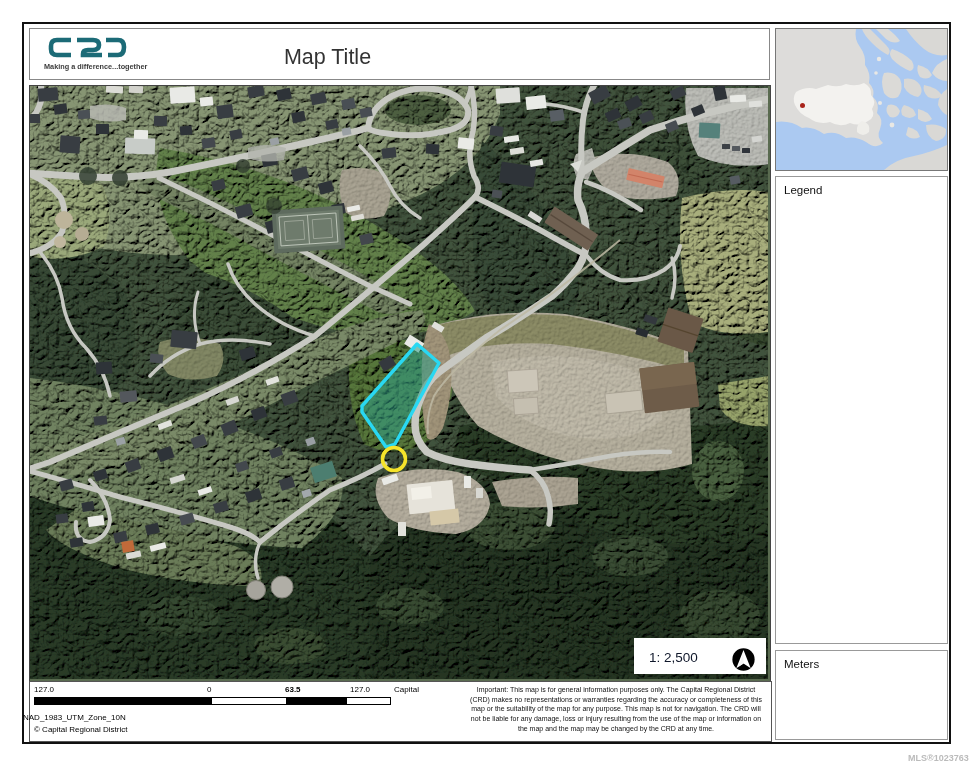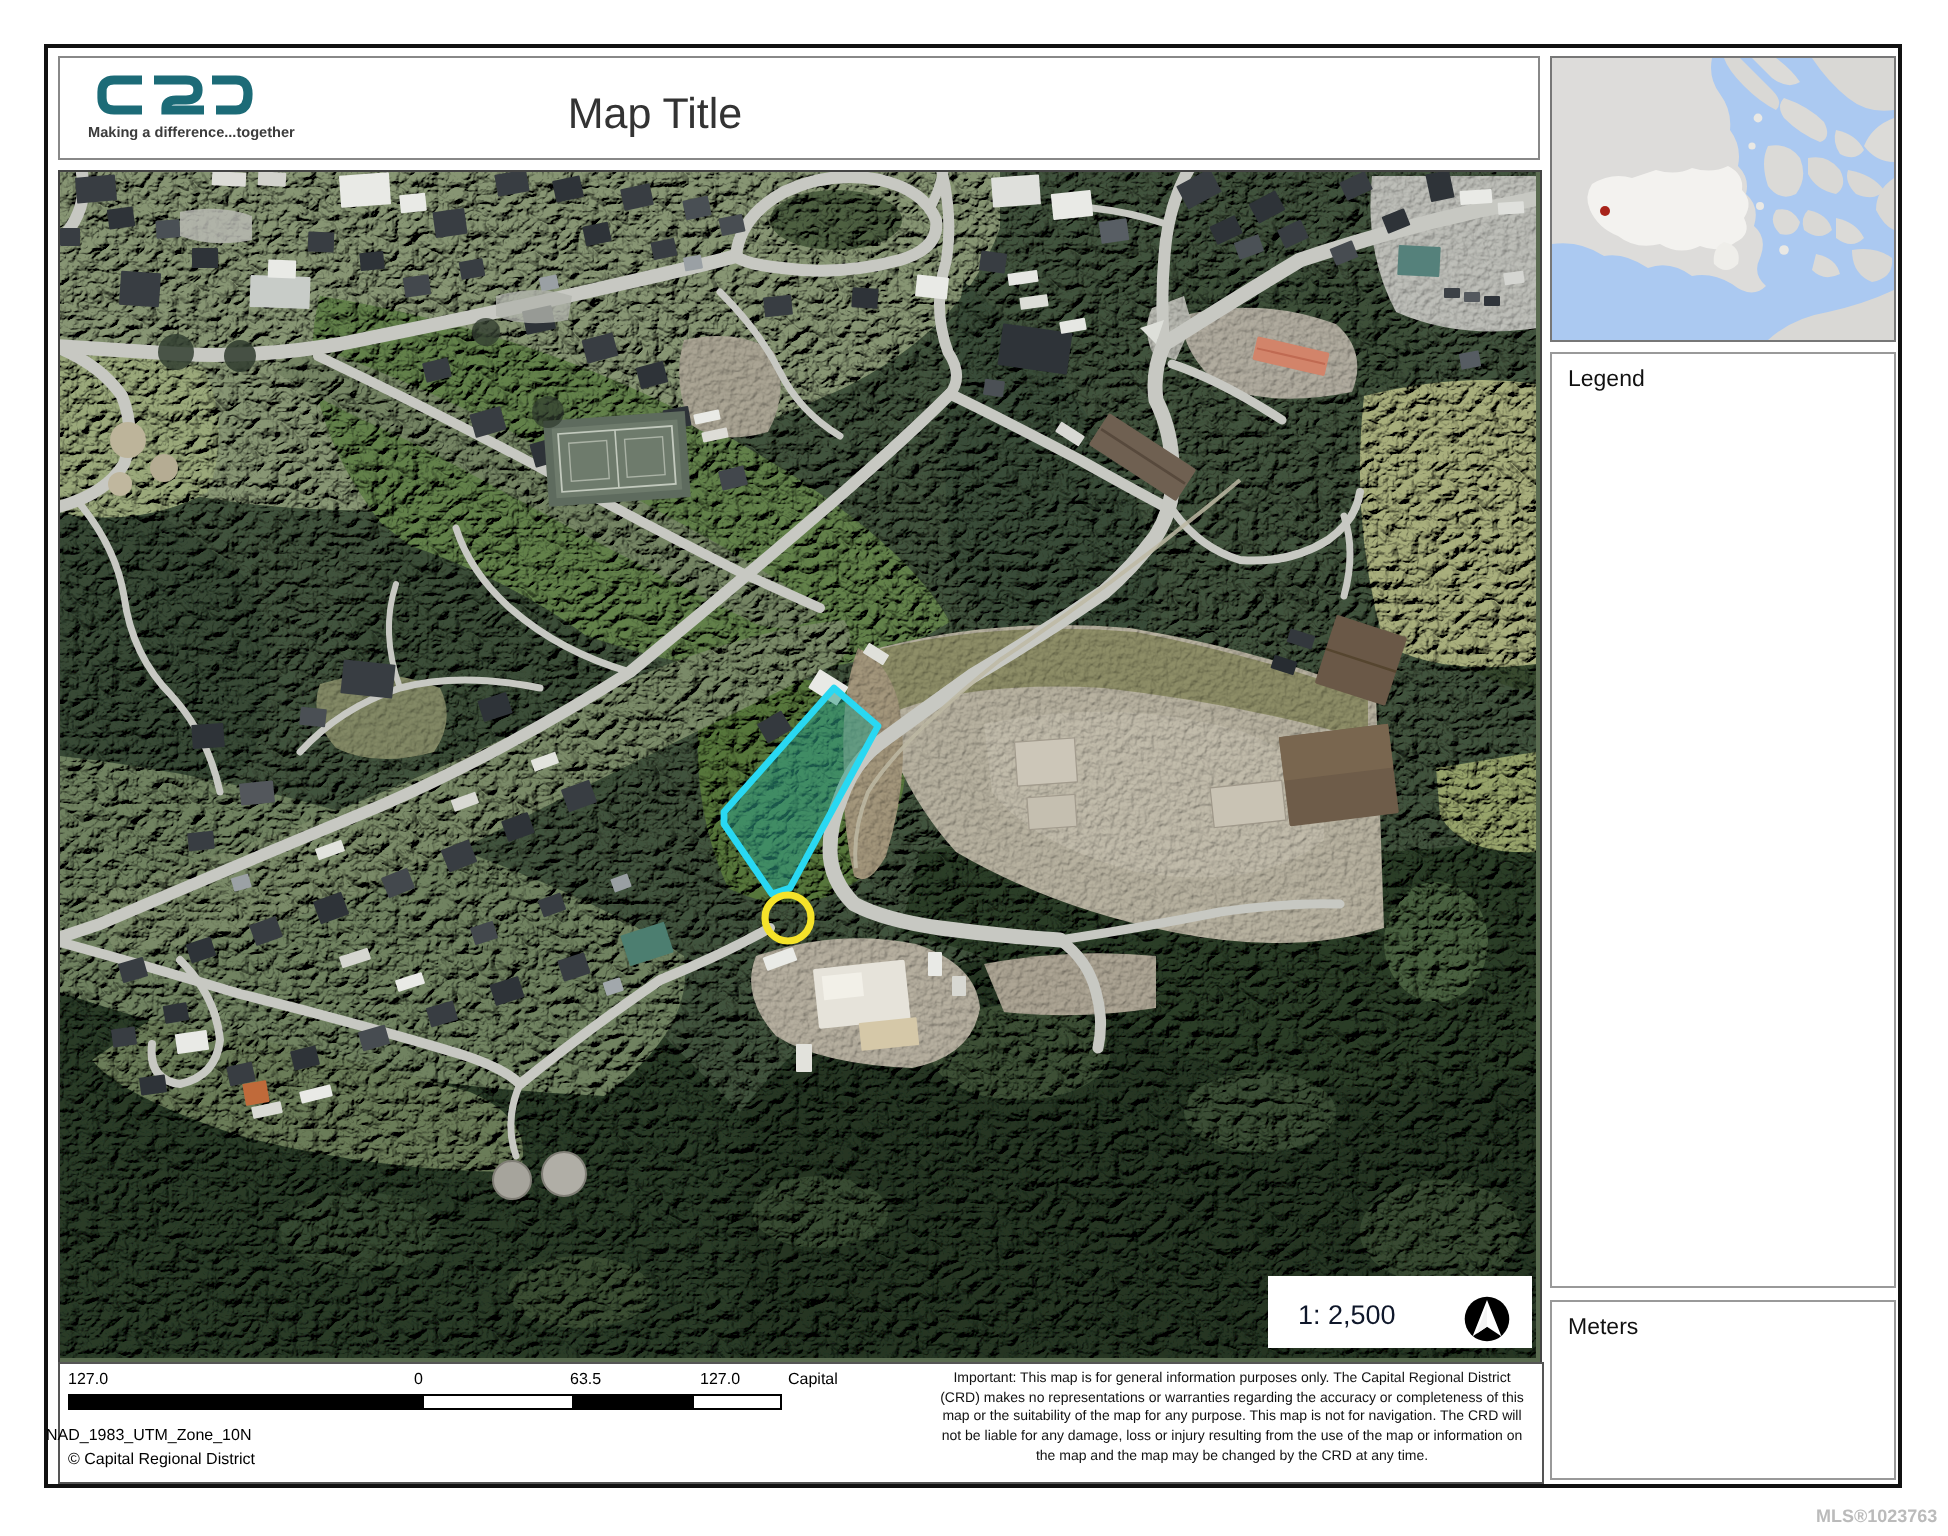--- a/index.html
+++ b/index.html
@@ -324,21 +324,21 @@
   <div class="abs" style="left:775px;top:176px;width:171px;height:466px;border:1px solid #999;background:#fff;"></div>
   <div class="abs" style="left:784px;top:184px;font-size:11.5px;color:#111;">Legend</div>
 
   <div class="abs" style="left:775px;top:650px;width:171px;height:88px;border:1px solid #999;background:#fff;"></div>
   <div class="abs" style="left:784px;top:658px;font-size:11.5px;color:#111;">Meters</div>
 
   <div class="abs" style="left:29px;top:681px;width:741px;height:59px;border:1px solid #555;background:#fff;"></div>
 
   <div class="abs" style="left:34px;top:685px;font-size:8px;color:#000;">127.0</div>
   <div class="abs" style="left:207px;top:685px;font-size:8px;color:#000;">0</div>
-  <div class="abs" style="left:285px;top:685px;font-size:8px;color:#000;">63.5</div>
+  <div class="abs" style="left:285px;top:685px;font-size:8px;color:#000;font-weight:bold;">63.5</div>
   <div class="abs" style="left:350px;top:685px;font-size:8px;color:#000;">127.0</div>
   <div class="abs" style="left:394px;top:685px;font-size:8px;color:#000;">Capital</div>
 
   <div class="abs" style="left:34px;top:697px;width:355px;height:6px;border:1px solid #000;background:#fff;"></div>
   <div class="abs" style="left:34px;top:697px;width:176px;height:6px;border:1px solid #000;background:#000;"></div>
   <div class="abs" style="left:286px;top:697px;width:59px;height:6px;border:1px solid #000;background:#000;"></div>
 
   <div class="abs" style="left:23px;top:713px;font-size:8px;color:#000;">NAD_1983_UTM_Zone_10N</div>
   <div class="abs" style="left:34px;top:725px;font-size:8px;color:#000;">© Capital Regional District</div>
 

